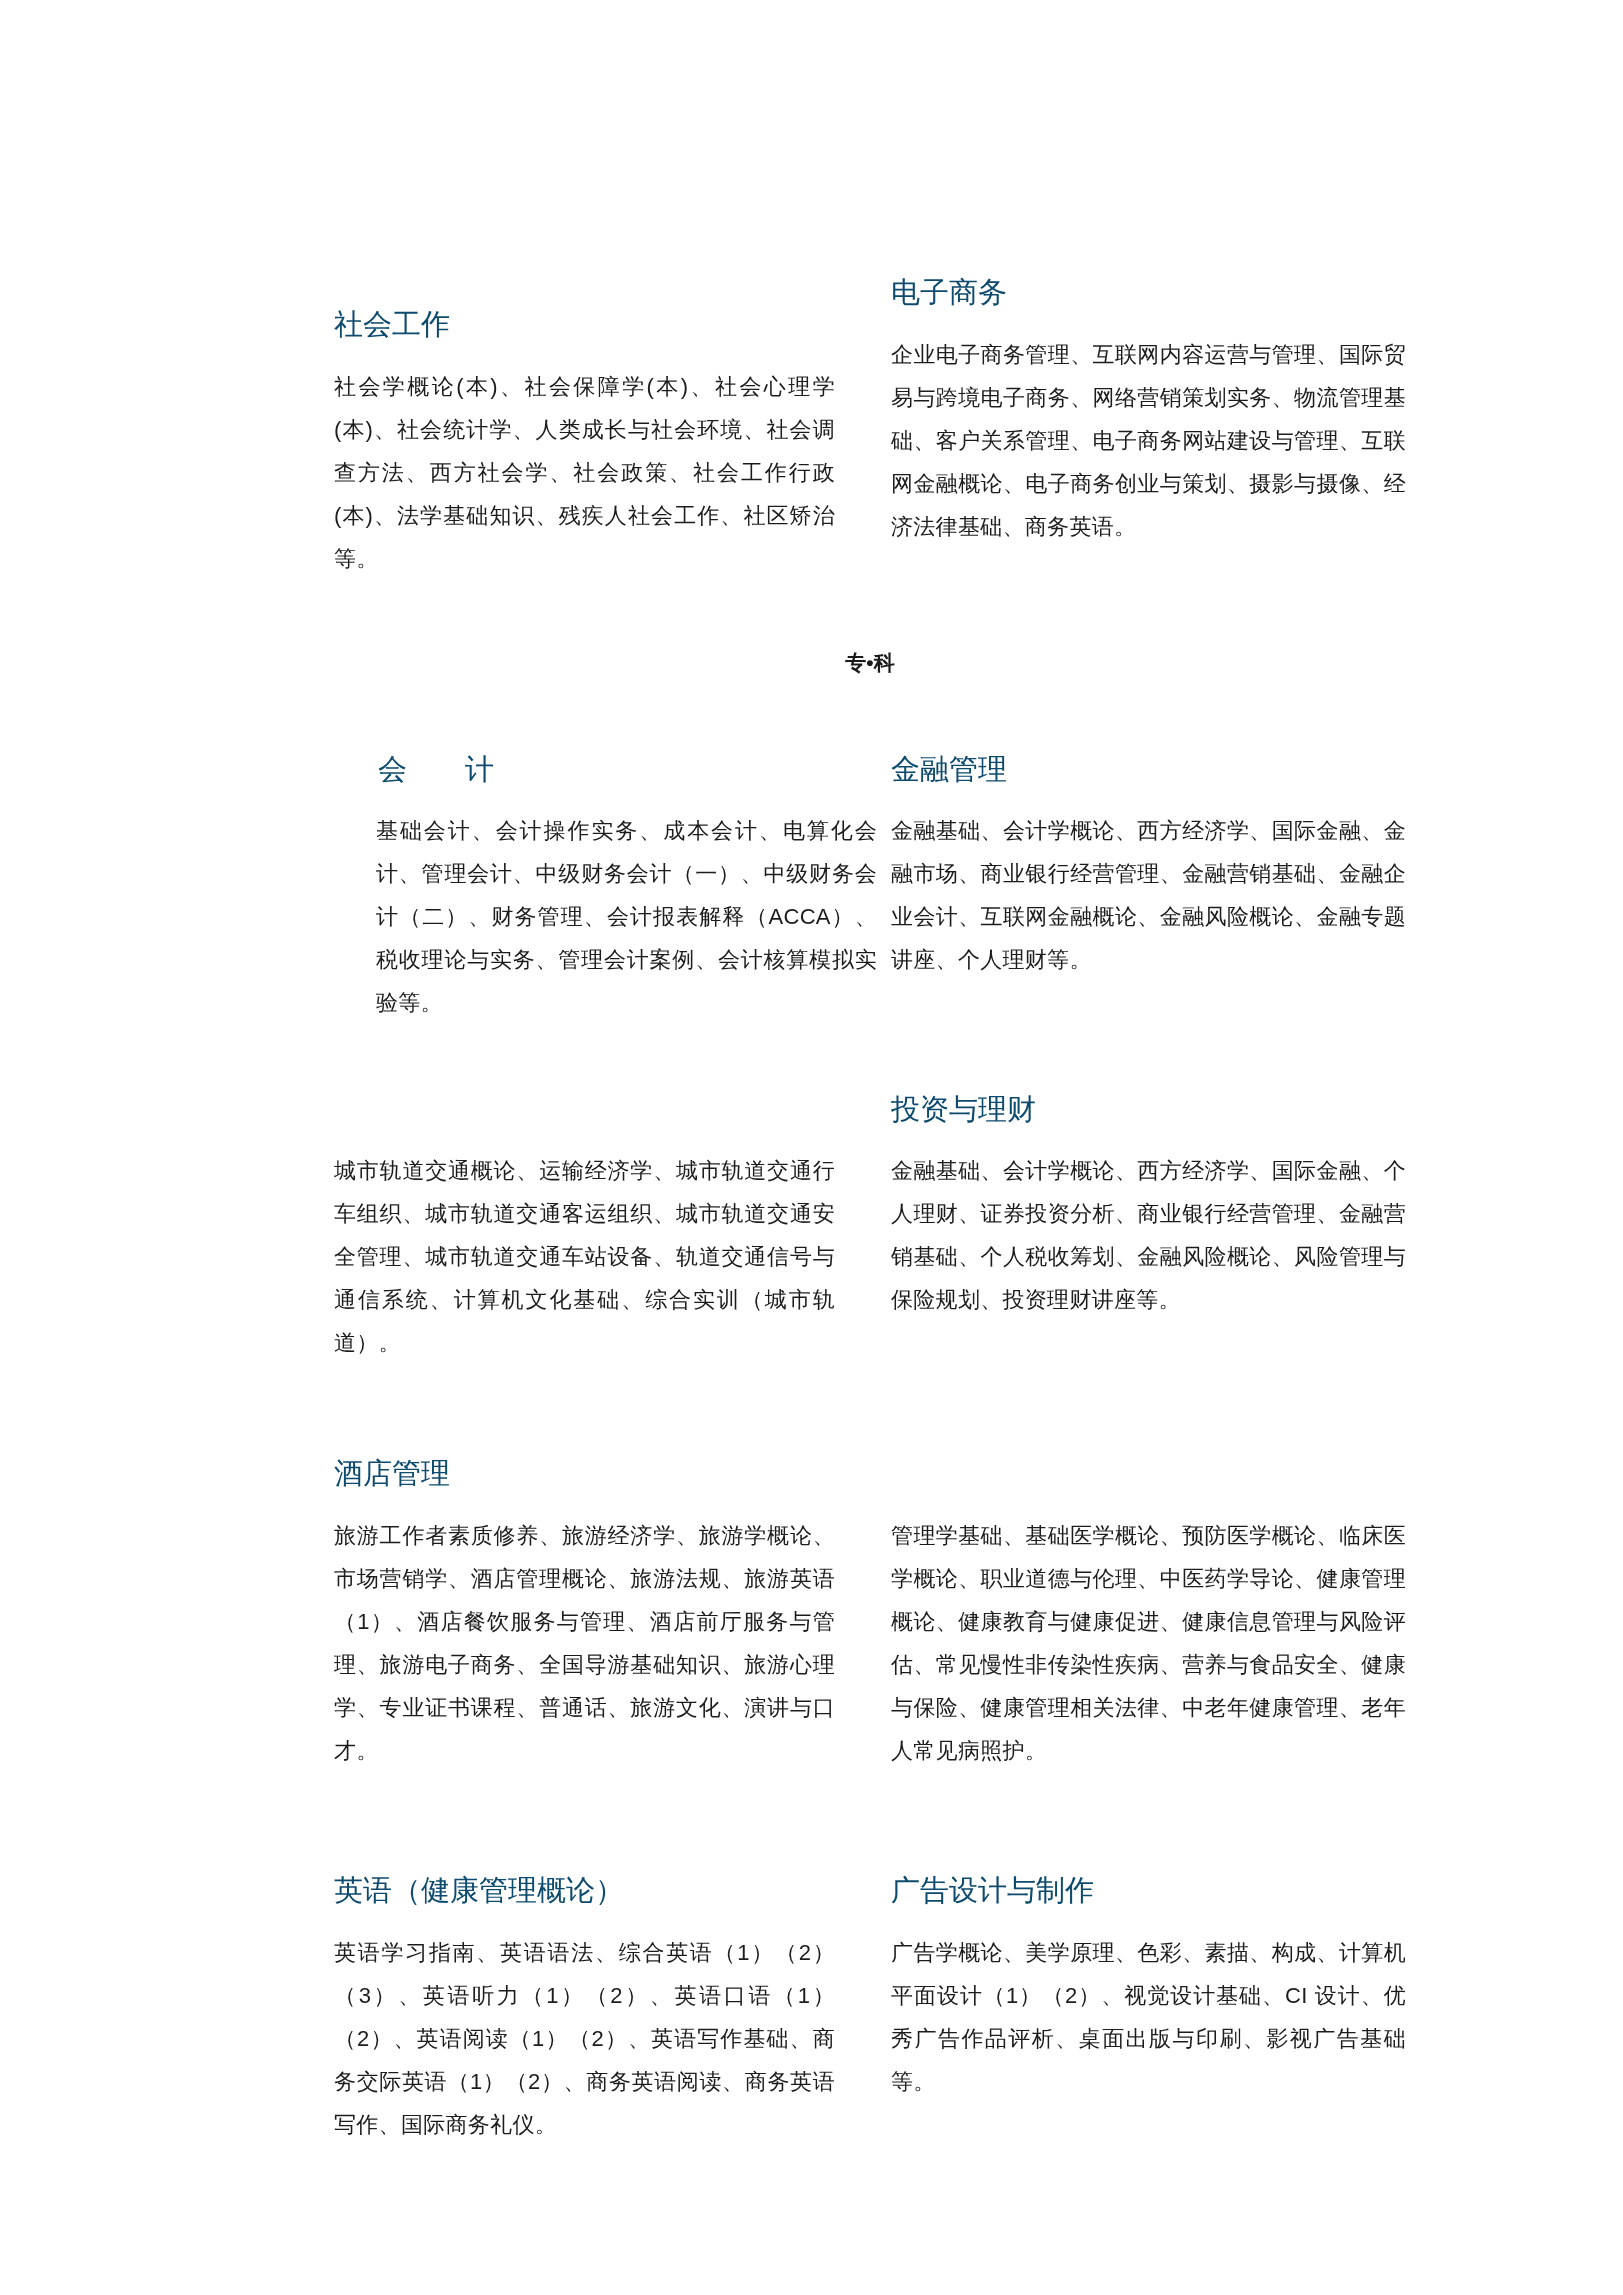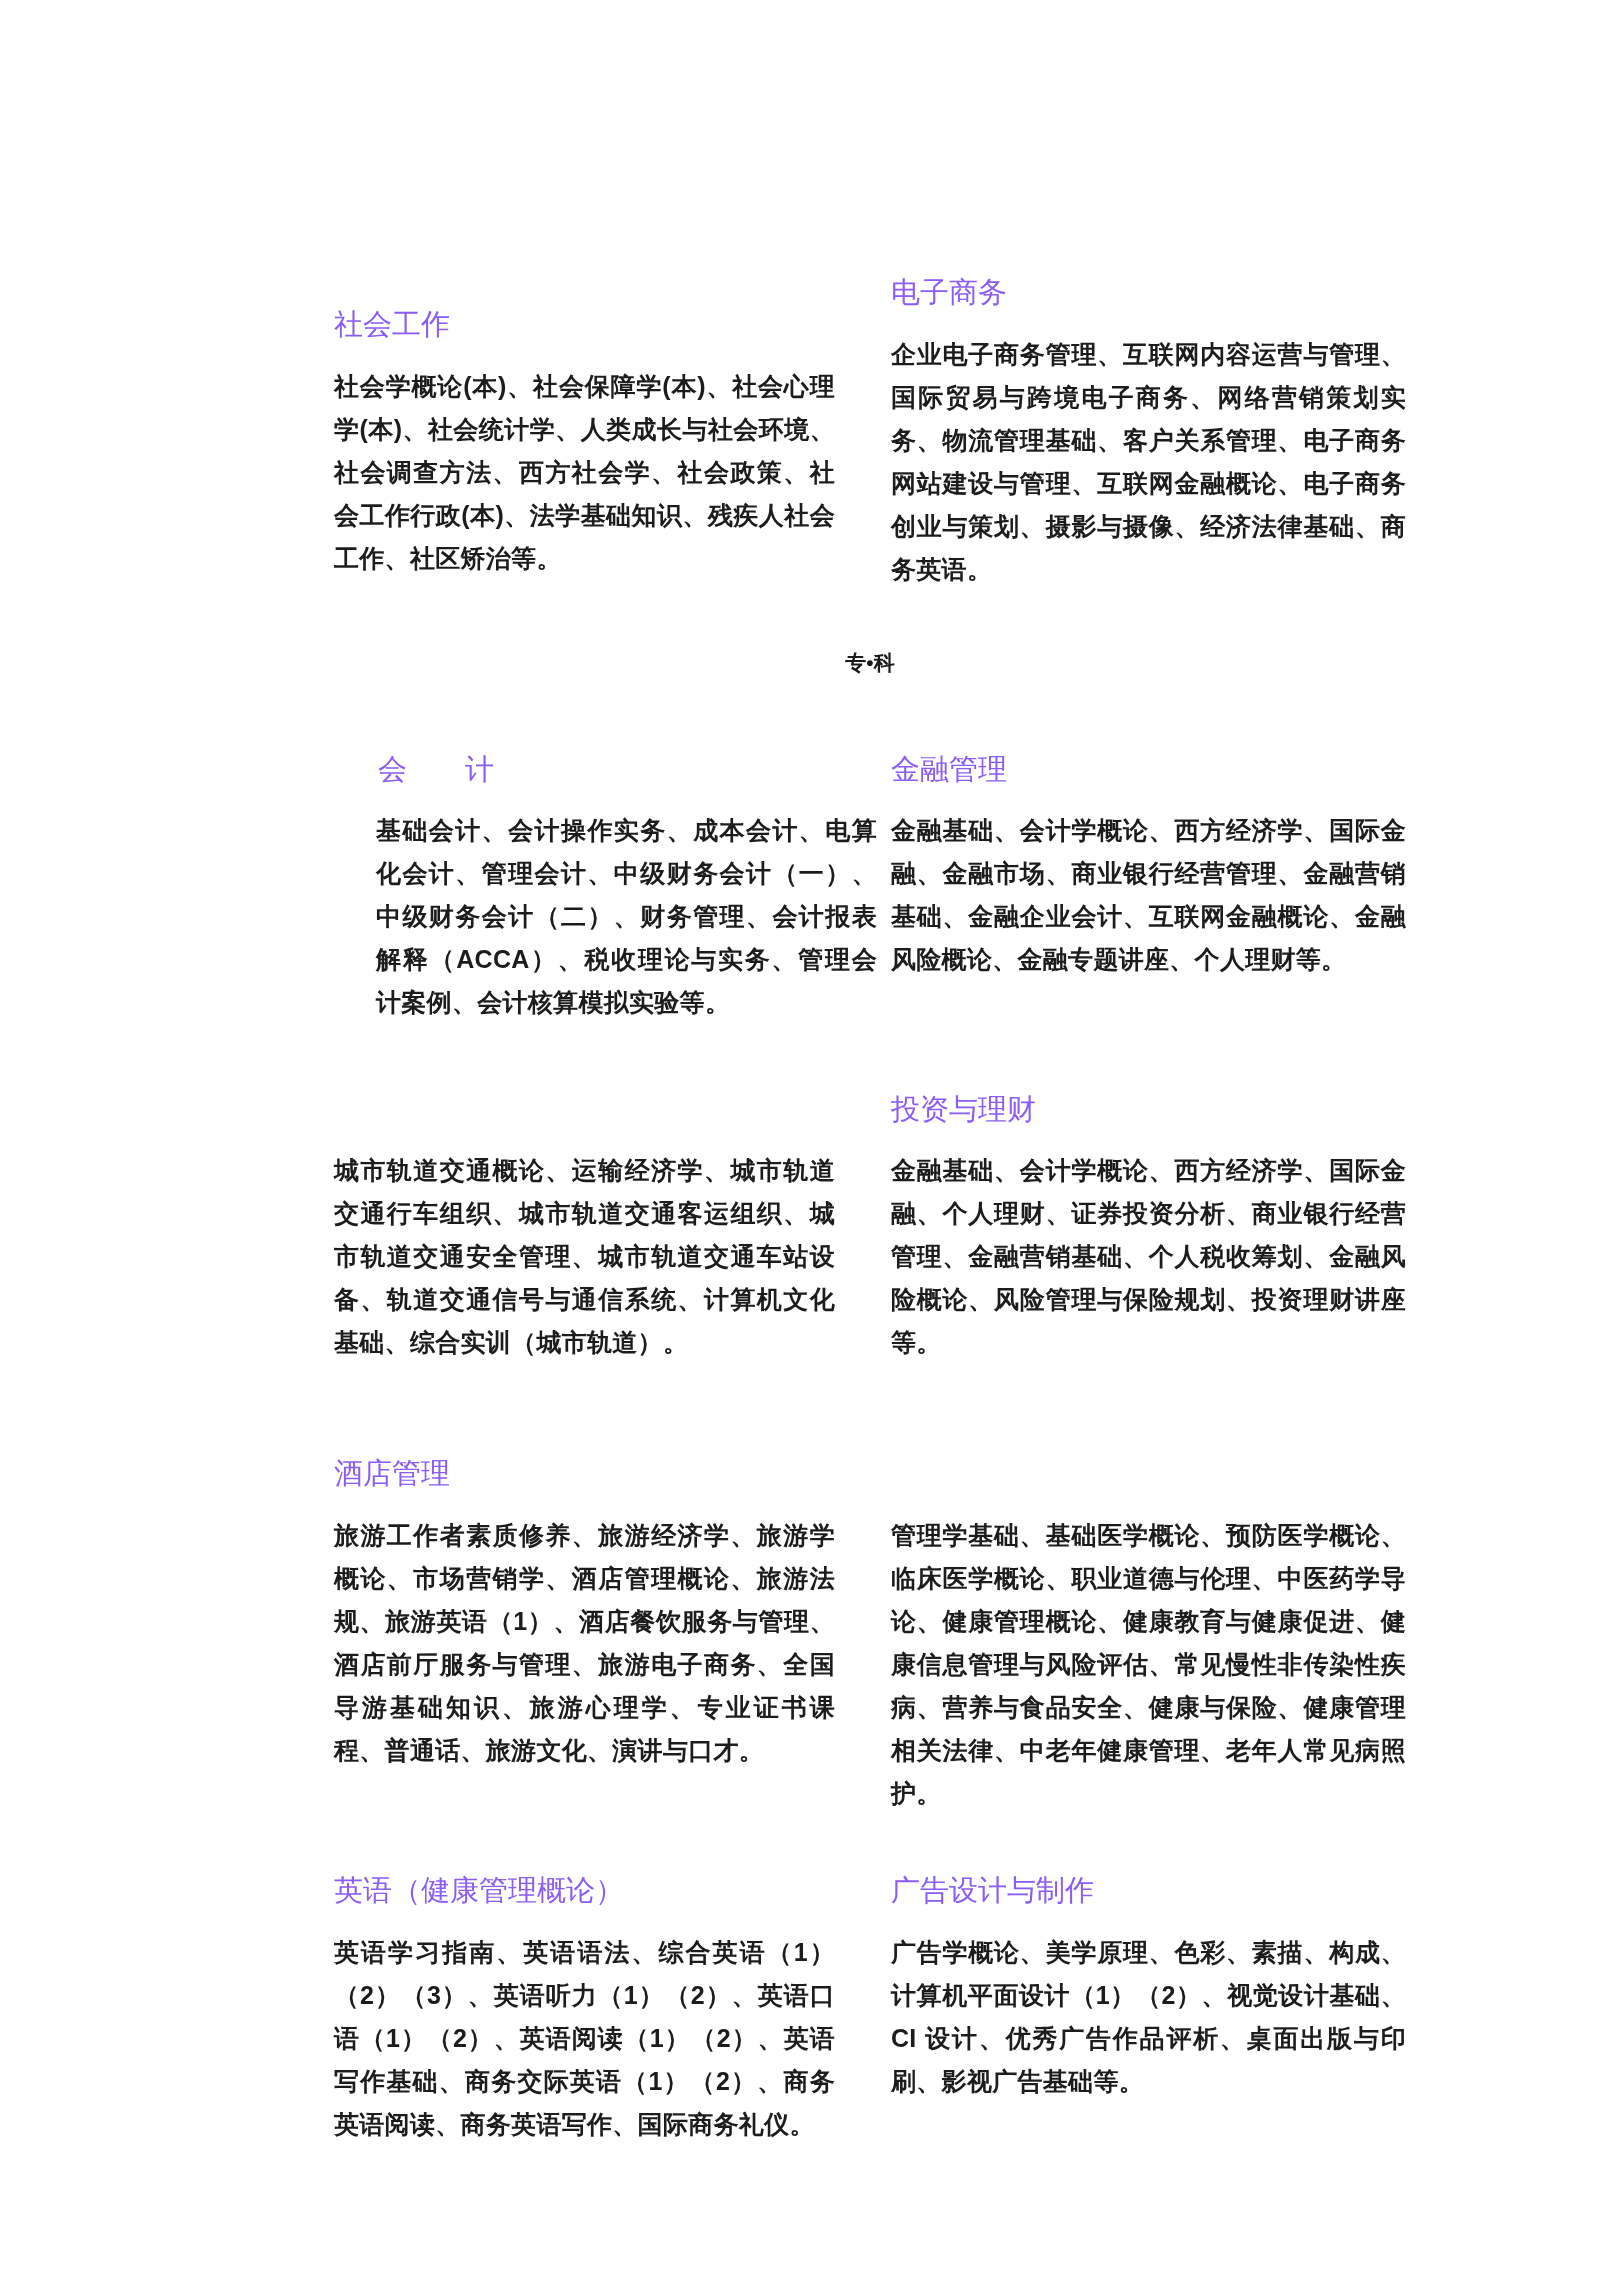--- a/index.html
+++ b/index.html
@@ -10,28 +10,28 @@
     height: 2295px;
     background: #ffffff;
     overflow: hidden;
     font-family: "Liberation Sans", "DejaVu Sans", sans-serif;
   }
   .sec-title {
     position: absolute;
     font-size: 29px;
     line-height: 35px;
     font-weight: 400;
-    color: #8b5cf6;
+    color: #0c4a6e;
     white-space: pre;
   }
   .sec-body {
     position: absolute;
-    font-size: 25px;
+    font-size: 22px;
     line-height: 43px;
-    font-weight: 700;
+    font-weight: 400;
     color: #1c1c1c;
     text-align: justify;
     text-align-last: left;
     text-justify: inter-character;
     letter-spacing: 0.3px;
   }
   .col-left  { left: 334px;  width: 501px; }
   .col-right { left: 891px; width: 515px; }
   .divider {
     position: absolute;

